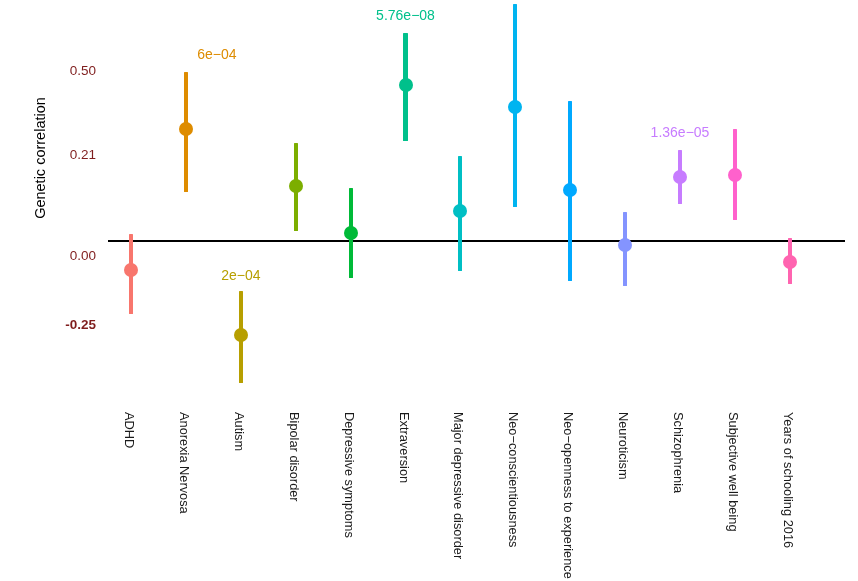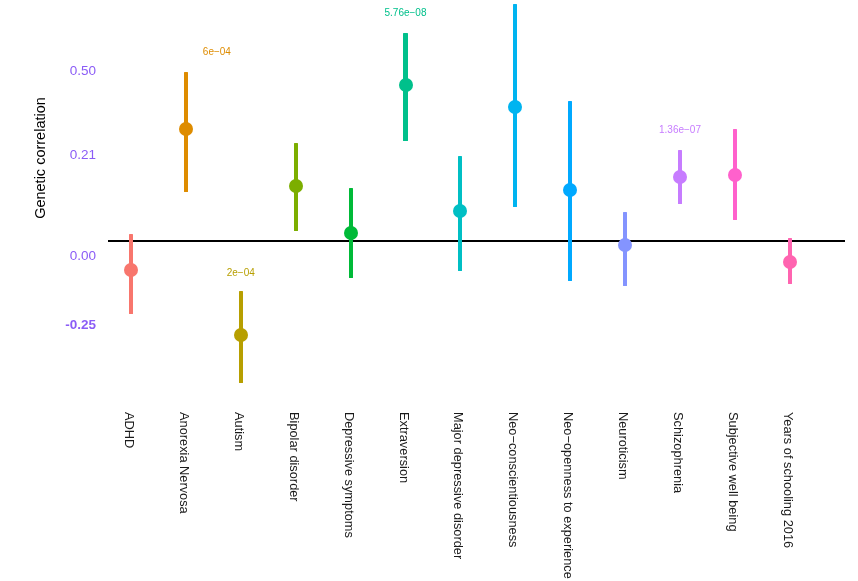--- a/index.html
+++ b/index.html
@@ -10,39 +10,39 @@
   #plot{position:relative;width:858px;height:581px;background:#fff;}
 
   
   .ylabel{
     position:absolute;left:-60px;top:150px;width:200px;
     transform:rotate(-90deg);transform-origin:center center;
     text-align:center;font-size:14.5px;color:#000;white-space:nowrap;
   }
   .ytick{
     position:absolute;left:0;width:96px;text-align:right;
-    font-size:13.5px;color:#8b5cf6;
+    font-size:13.5px;color:#7f1d1d;
   }
 
   
   .zeroline{
     position:absolute;left:108px;right:13px;height:1.6px;background:#000;
   }
 
   
   .series{position:absolute;top:0;bottom:0;width:0;}
   .ci{
     position:absolute;left:-2.1px;width:4.2px;border-radius:0.5px;
   }
   .pt{
     position:absolute;width:14px;height:14px;margin-left:-7px;margin-top:-7px;
     border-radius:50%;
   }
   .pval{
-    position:absolute;font-size:10px;white-space:nowrap;
+    position:absolute;font-size:14px;white-space:nowrap;
     transform:translateX(-50%);
   }
 
   
   .xlab{
     position:absolute;top:412px;
     font-size:12.8px;color:#1a1a1a;white-space:nowrap;
     transform-origin:left top;
     transform:rotate(90deg);
   }
@@ -103,21 +103,21 @@
         <div class="ci" style="top: 101.414px; height: 179.564px; background: rgb(0, 169, 255);"></div>
         <div class="pt" style="top: 189.502px; background: rgb(0, 169, 255);"></div>
       </div>
       <div class="series" style="left: 625.1px;">
         <div class="ci" style="top: 212.202px; height: 73.5196px; background: rgb(132, 148, 255);"></div>
         <div class="pt" style="top: 245.066px; background: rgb(132, 148, 255);"></div>
       </div>
       <div class="series" style="left: 680px;">
         <div class="ci" style="top: 150.202px; height: 53.5304px; background: rgb(199, 124, 255);"></div>
         <div class="pt" style="top: 177.306px; background: rgb(199, 124, 255);"></div>
-        <div class="pval" style="top: 124.202px; color: rgb(199, 124, 255);">1.36e−07</div>
+        <div class="pval" style="top: 124.202px; color: rgb(199, 124, 255);">1.36e−05</div>
       </div>
       <div class="series" style="left: 734.9px;">
         <div class="ci" style="top: 129.196px; height: 90.7984px; background: rgb(255, 97, 204);"></div>
         <div class="pt" style="top: 174.934px; background: rgb(255, 97, 204);"></div>
       </div>
       <div class="series" style="left: 789.8px;">
         <div class="ci" style="top: 237.612px; height: 46.7544px; background: rgb(255, 100, 176);"></div>
         <div class="pt" style="top: 262.006px; background: rgb(255, 100, 176);"></div>
       </div>
     </div>

